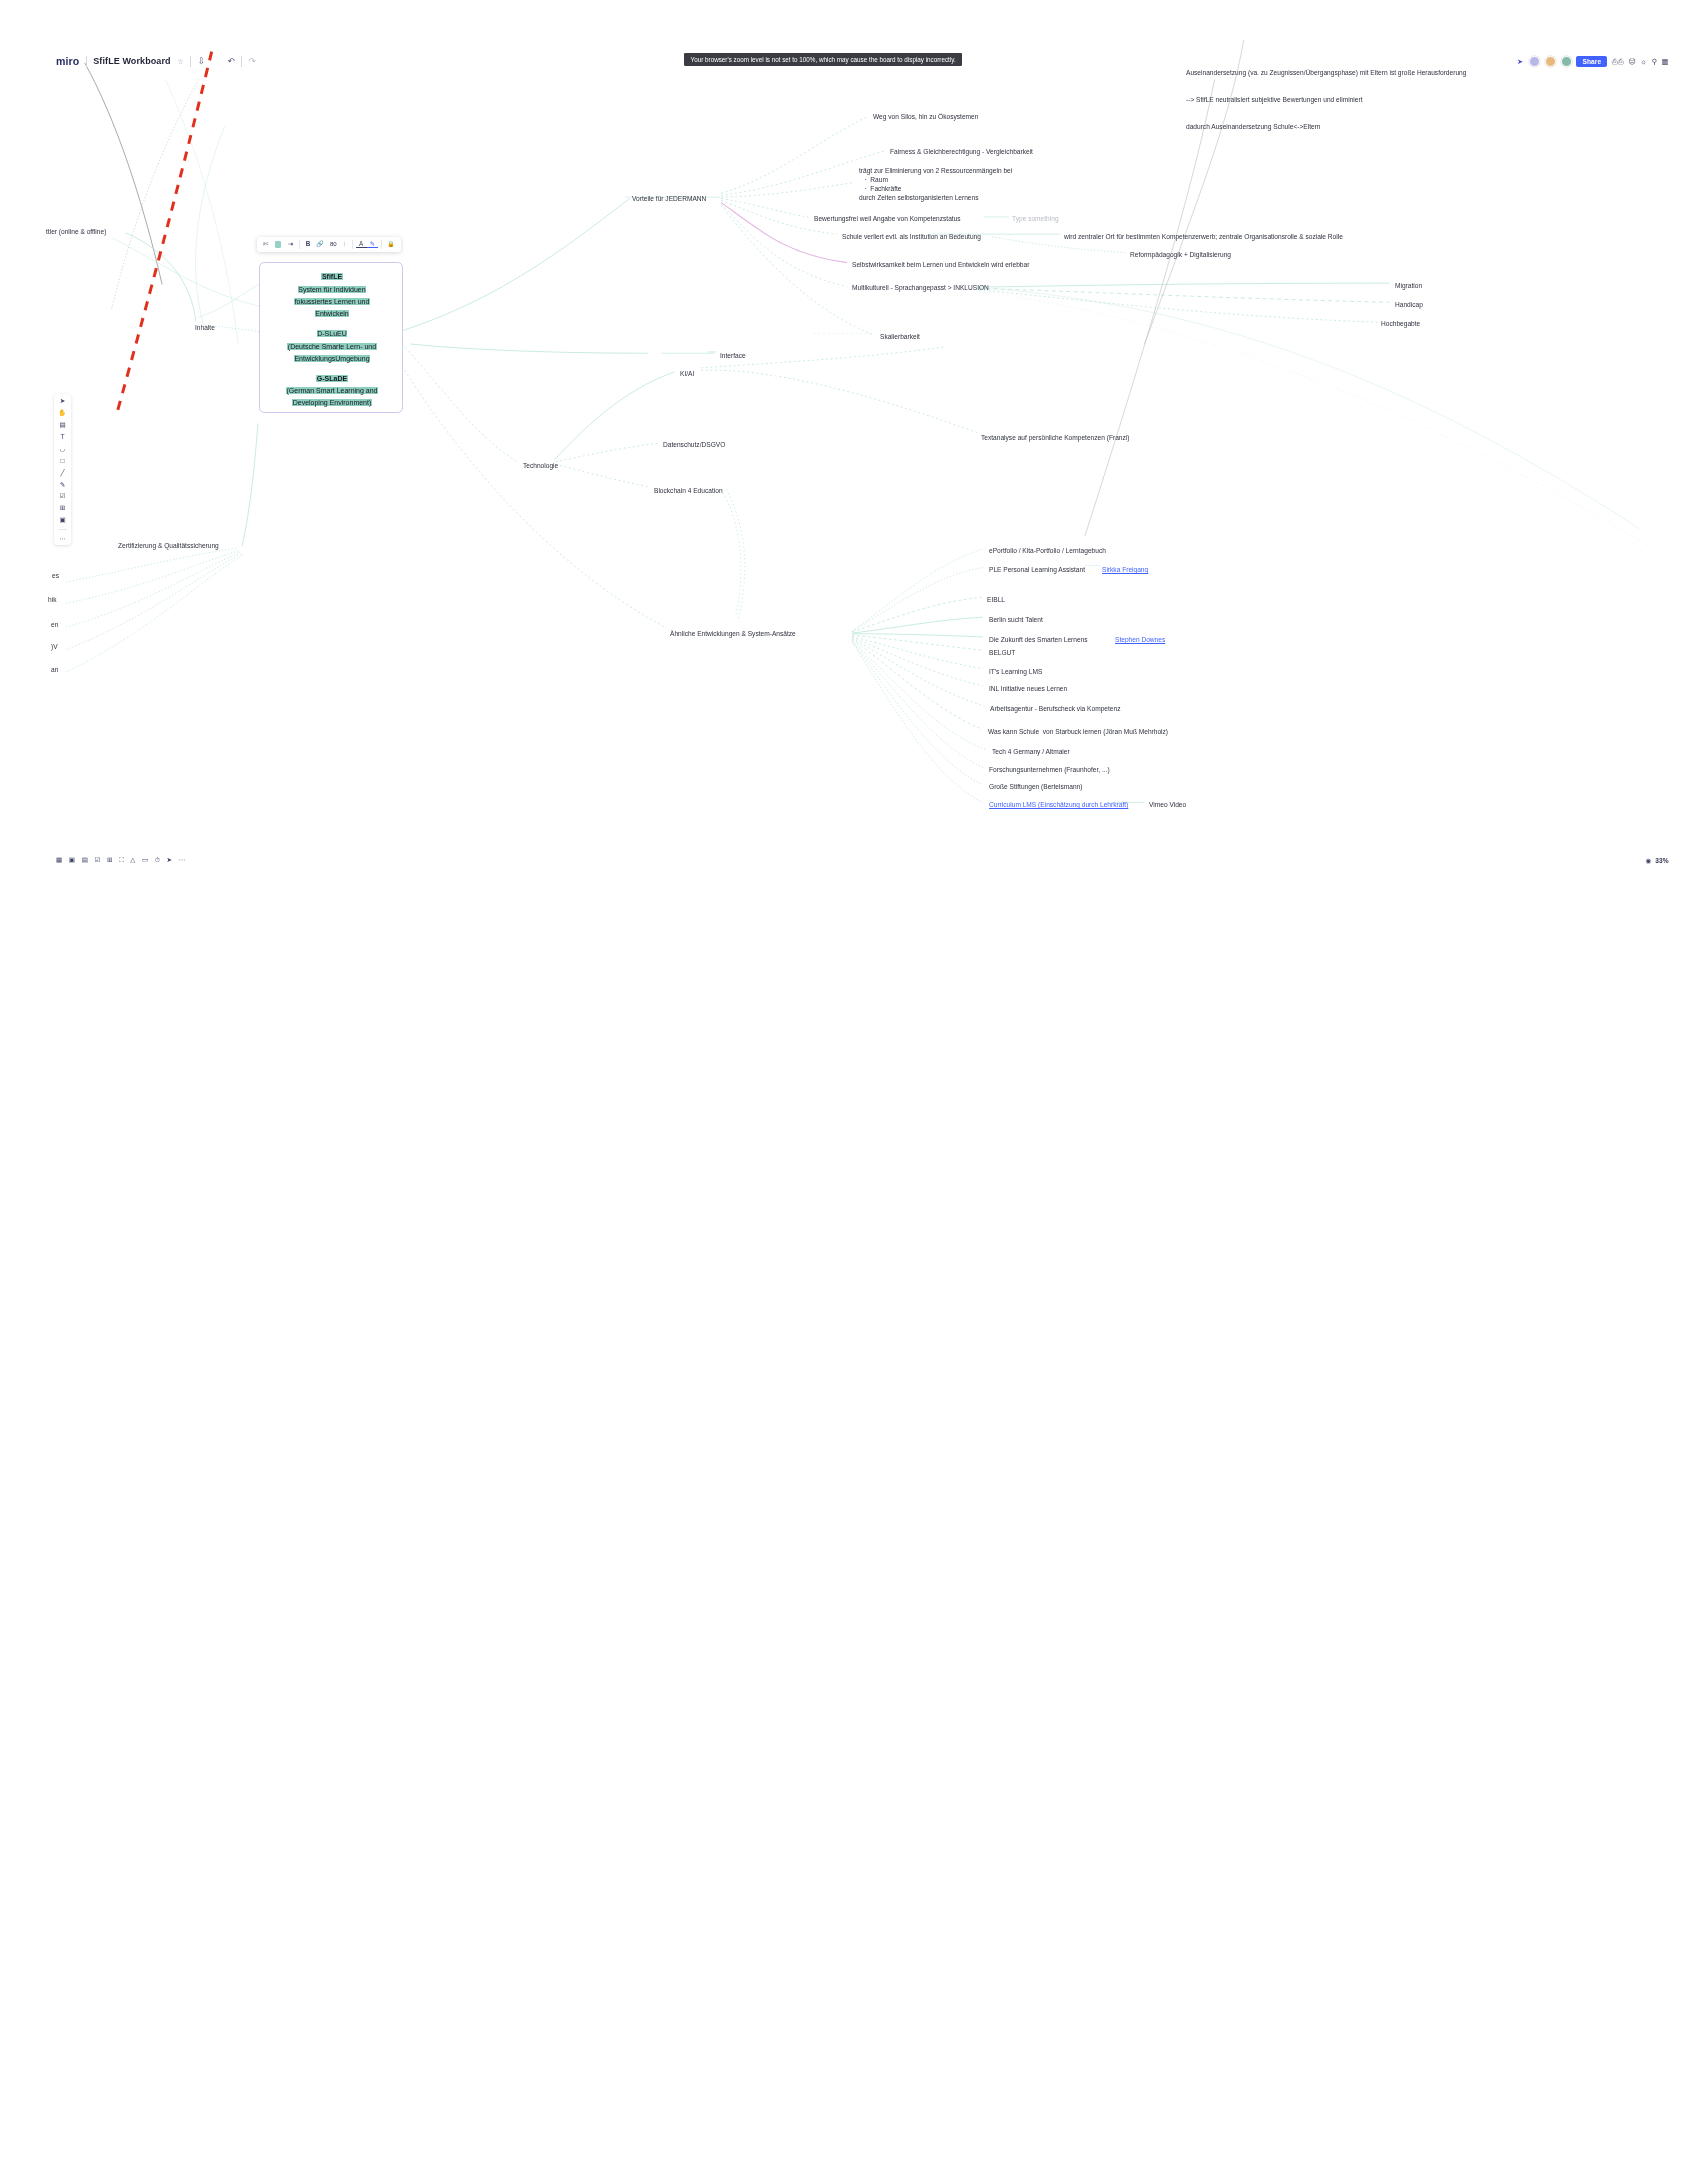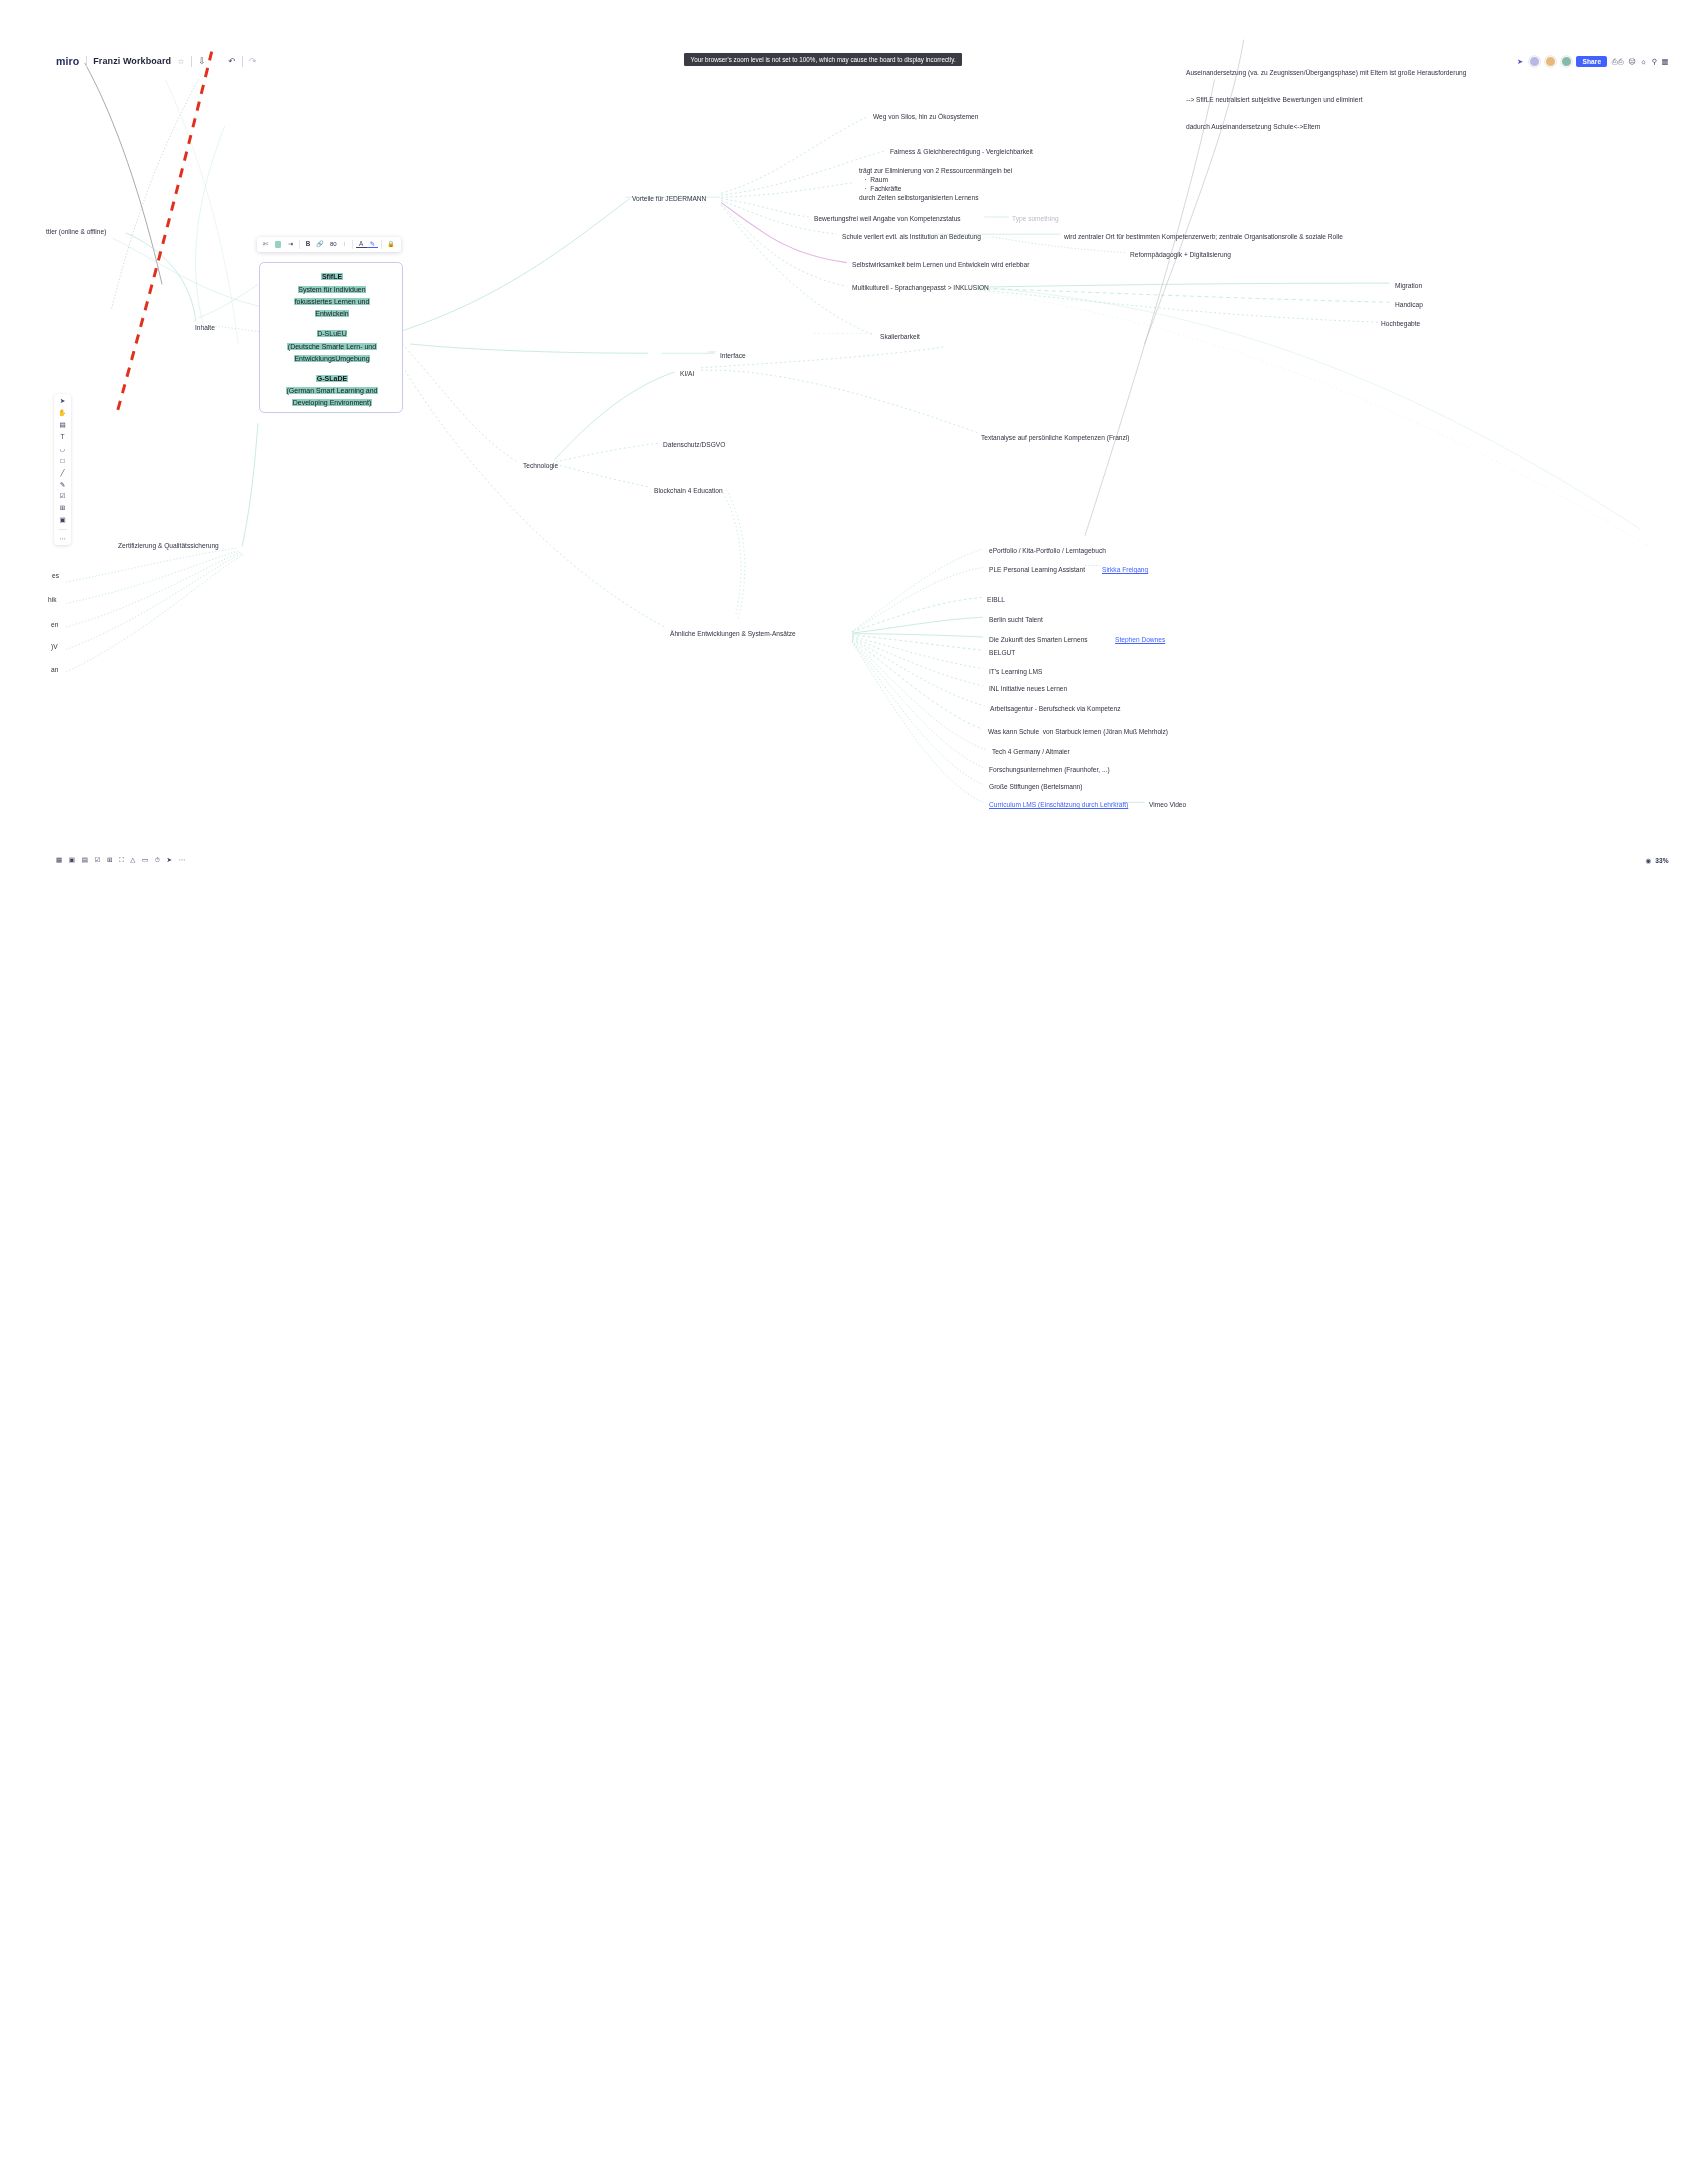--- a/index.html
+++ b/index.html
@@ -176,21 +176,21 @@
 
     <g fill="none" stroke="#e0301e" stroke-width="4.5" stroke-dasharray="14 12" stroke-linecap="butt">
       <path d="M 320 78 C 290 200 250 360 178 620"></path>
     </g>
   </svg>
 
   <div class="topbar">
     <div class="brand-wrap">
       <span class="miro-logo">miro</span>
       <span class="vbar"></span>
-      <span class="board-title">Franzi Workboard</span>
+      <span class="board-title">SfifLE Workboard</span>
       <span class="mini-icon">☆</span>
       <span class="vbar"></span>
       <span class="t-ico">⇩</span>
       <span style="width:9.3px"></span>
       <span class="t-ico">↶</span>
       <span class="vbar"></span>
       <span class="t-ico" style="color:#b6b9c8">↷</span>
     </div>
   </div>
 

